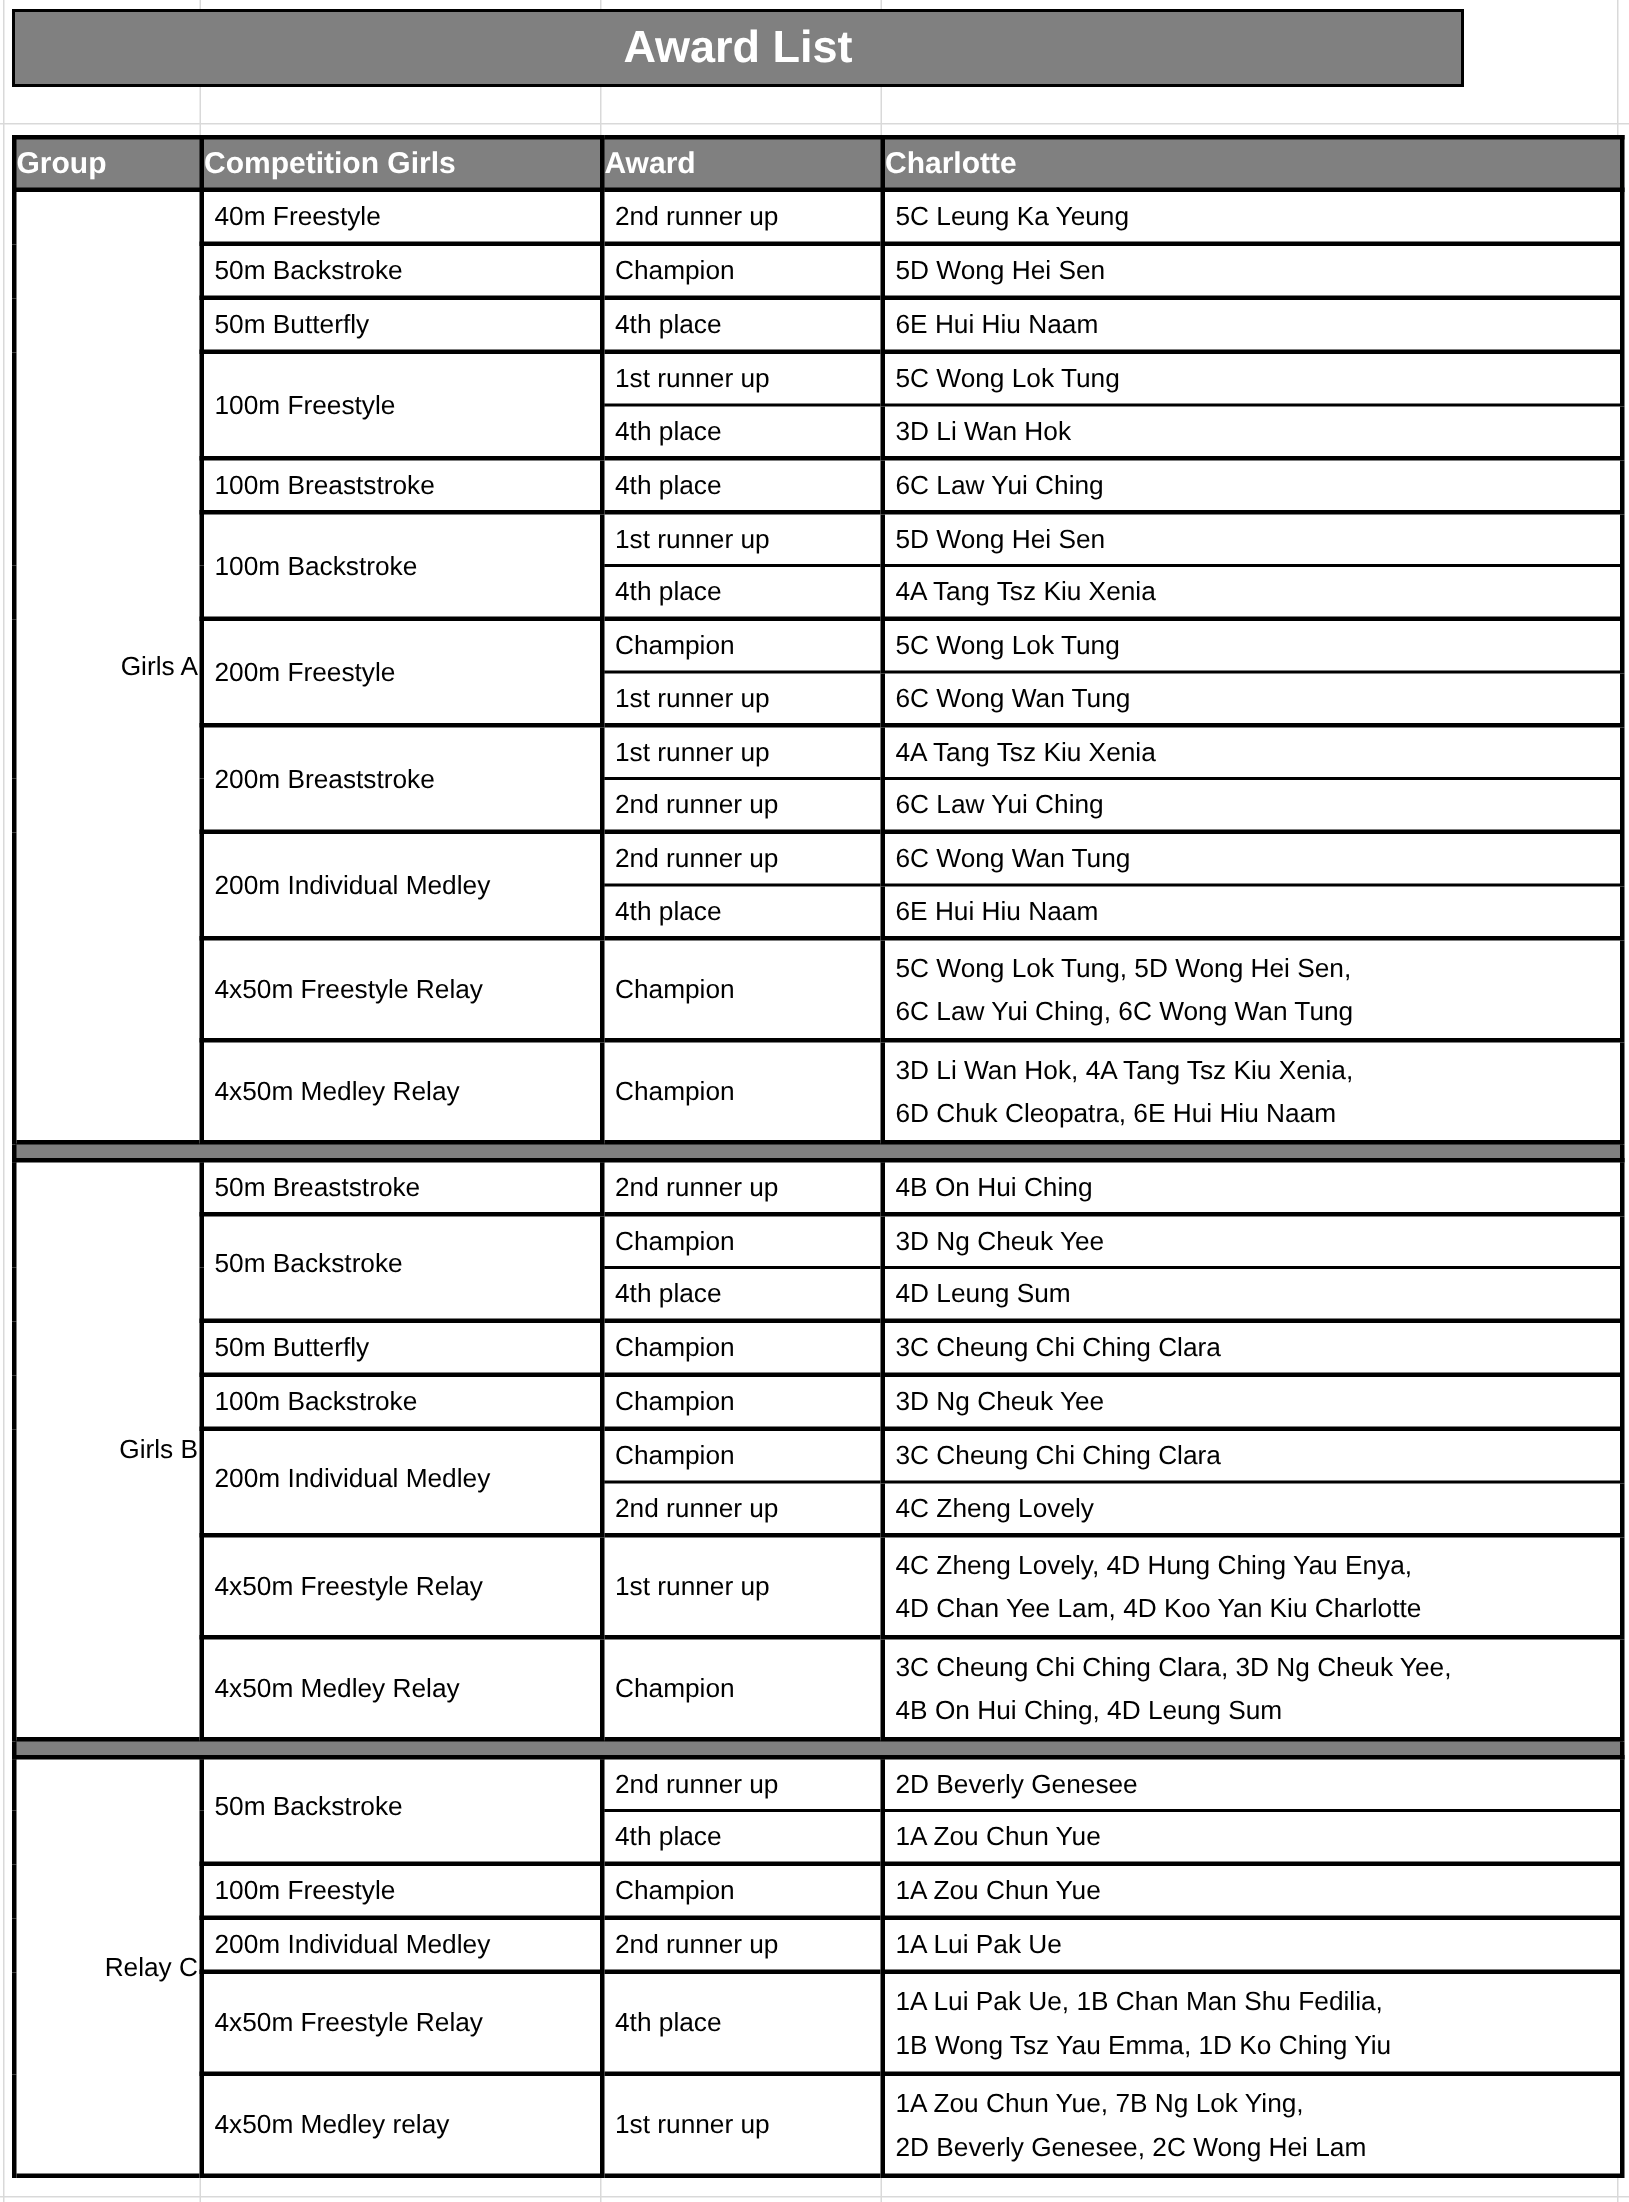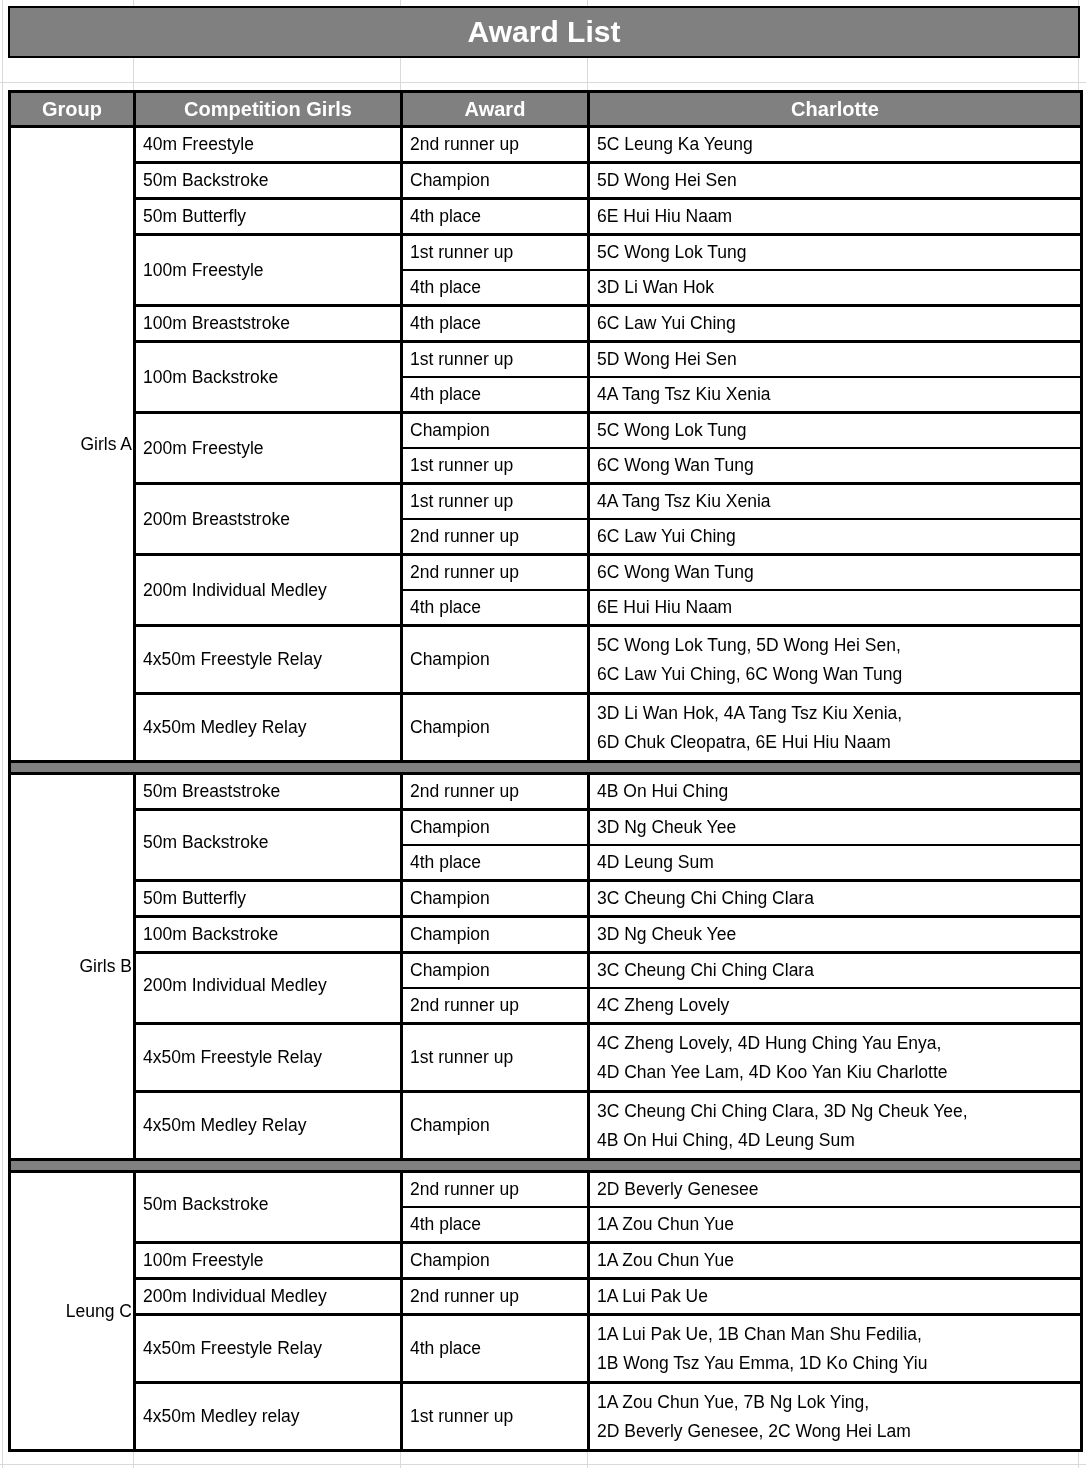--- a/index.html
+++ b/index.html
@@ -18,40 +18,40 @@
     font-family:"Liberation Sans", sans-serif;
     position:relative;
     overflow:hidden;
   }
   
   .vline{position:absolute;top:0;width:1px;height:1468px;background:var(--gridline);}
   .hline{position:absolute;left:0;width:1086px;height:1px;background:var(--gridline);}
 
   
   .title-bar{
-    position:absolute;left:8px;top:6px;width:1072px;height:52px;
+    position:absolute;left:8px;top:6px;width:968px;height:52px;
     box-sizing:border-box;
     background:var(--header-bg);
     border:2px solid var(--border-color);
     display:flex;align-items:center;justify-content:center;
     color:var(--header-text);
     font-size:30px;font-weight:bold;
   }
 
   table.award{
     position:absolute;left:8px;top:90px;width:1072px;
     border-collapse:collapse;table-layout:fixed;
     background:#ffffff;
     border:3px solid var(--border-color);
   }
   table.award th{
     background:var(--header-bg);
     color:var(--header-text);
     font-size:20px;font-weight:bold;
-    text-align:center;
+    text-align:left;
     height:32px;
     border:3px solid var(--border-color);
     padding:0;
     margin-top:48px;
   }
   table.award td{
     color:var(--cell-text);
     font-size:17.5px;
     vertical-align:middle;
     background:#ffffff;
@@ -236,21 +236,21 @@
       <tr class="event-start relay-row">
         <td class="event-cell" rowspan="1">4x50m Medley Relay</td>
         <td class="award-cell">Champion</td>
         <td class="students-cell">3C Cheung Chi Ching Clara, 3D Ng Cheuk Yee,
 4B On Hui Ching, 4D Leung Sum</td>
       </tr>
       <tr class="separator-row">
         <td colspan="4"></td>
       </tr>
       <tr class="event-start data-row">
-        <td class="group-cell" rowspan="6">Leung C</td>
+        <td class="group-cell" rowspan="6">Relay C</td>
         <td class="event-cell valign-bottom" rowspan="2">50m Backstroke</td>
         <td class="award-cell">2nd runner up</td>
         <td class="students-cell">2D Beverly Genesee</td>
       </tr>
       <tr class="event-sub data-row">
         <td class="award-cell">4th place</td>
         <td class="students-cell">1A Zou Chun Yue</td>
       </tr>
       <tr class="event-start data-row">
         <td class="event-cell" rowspan="1">100m Freestyle</td>

